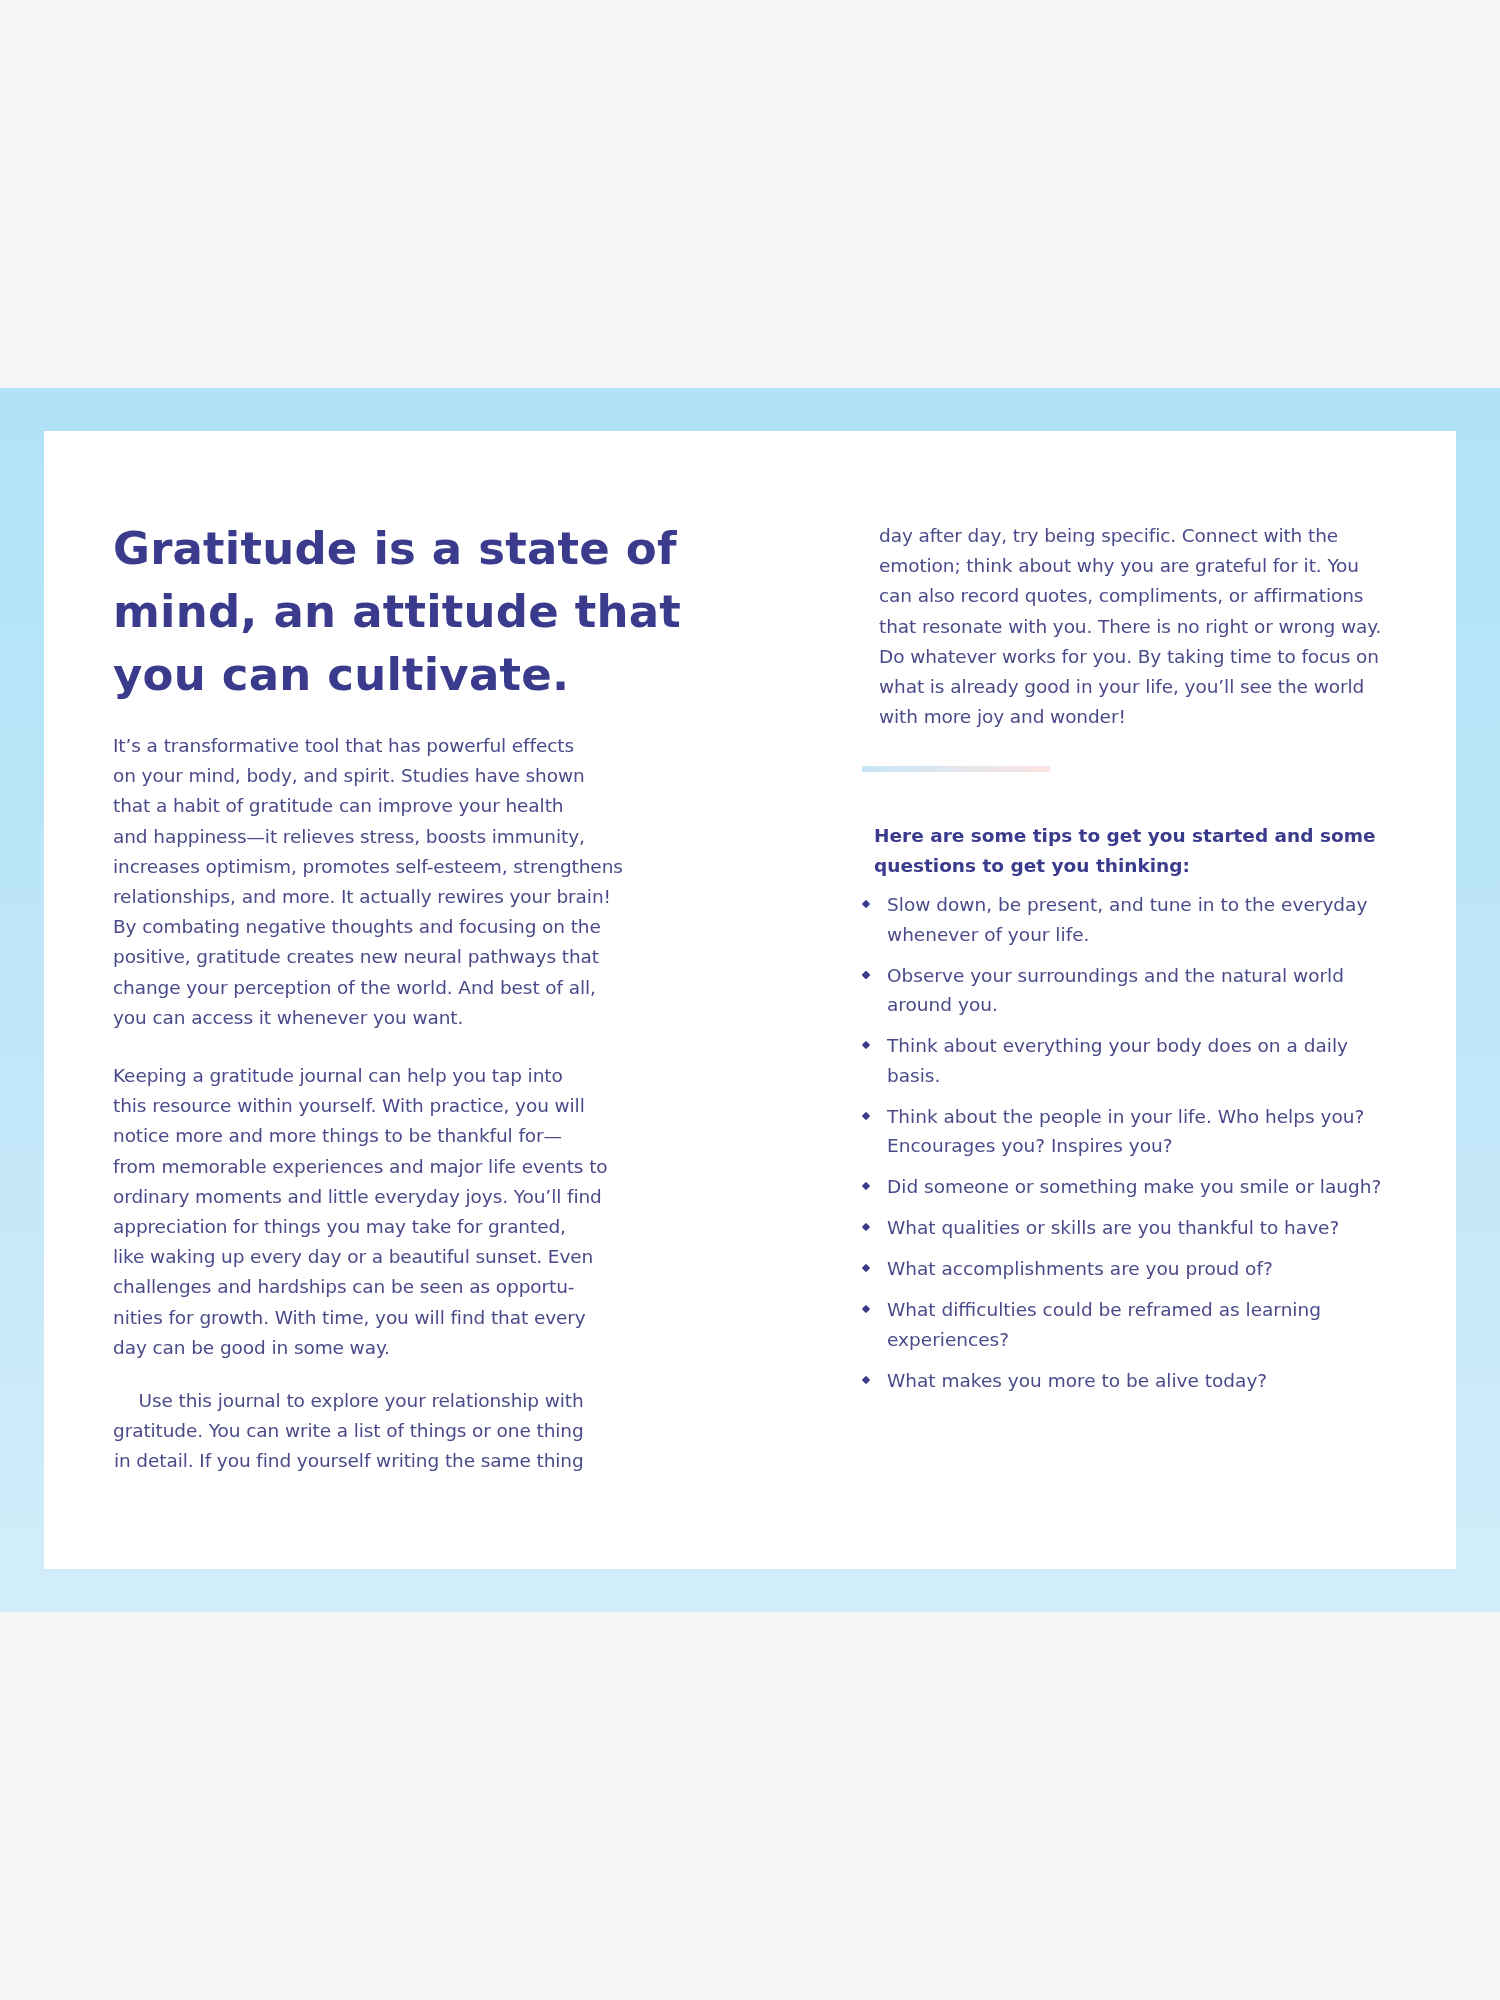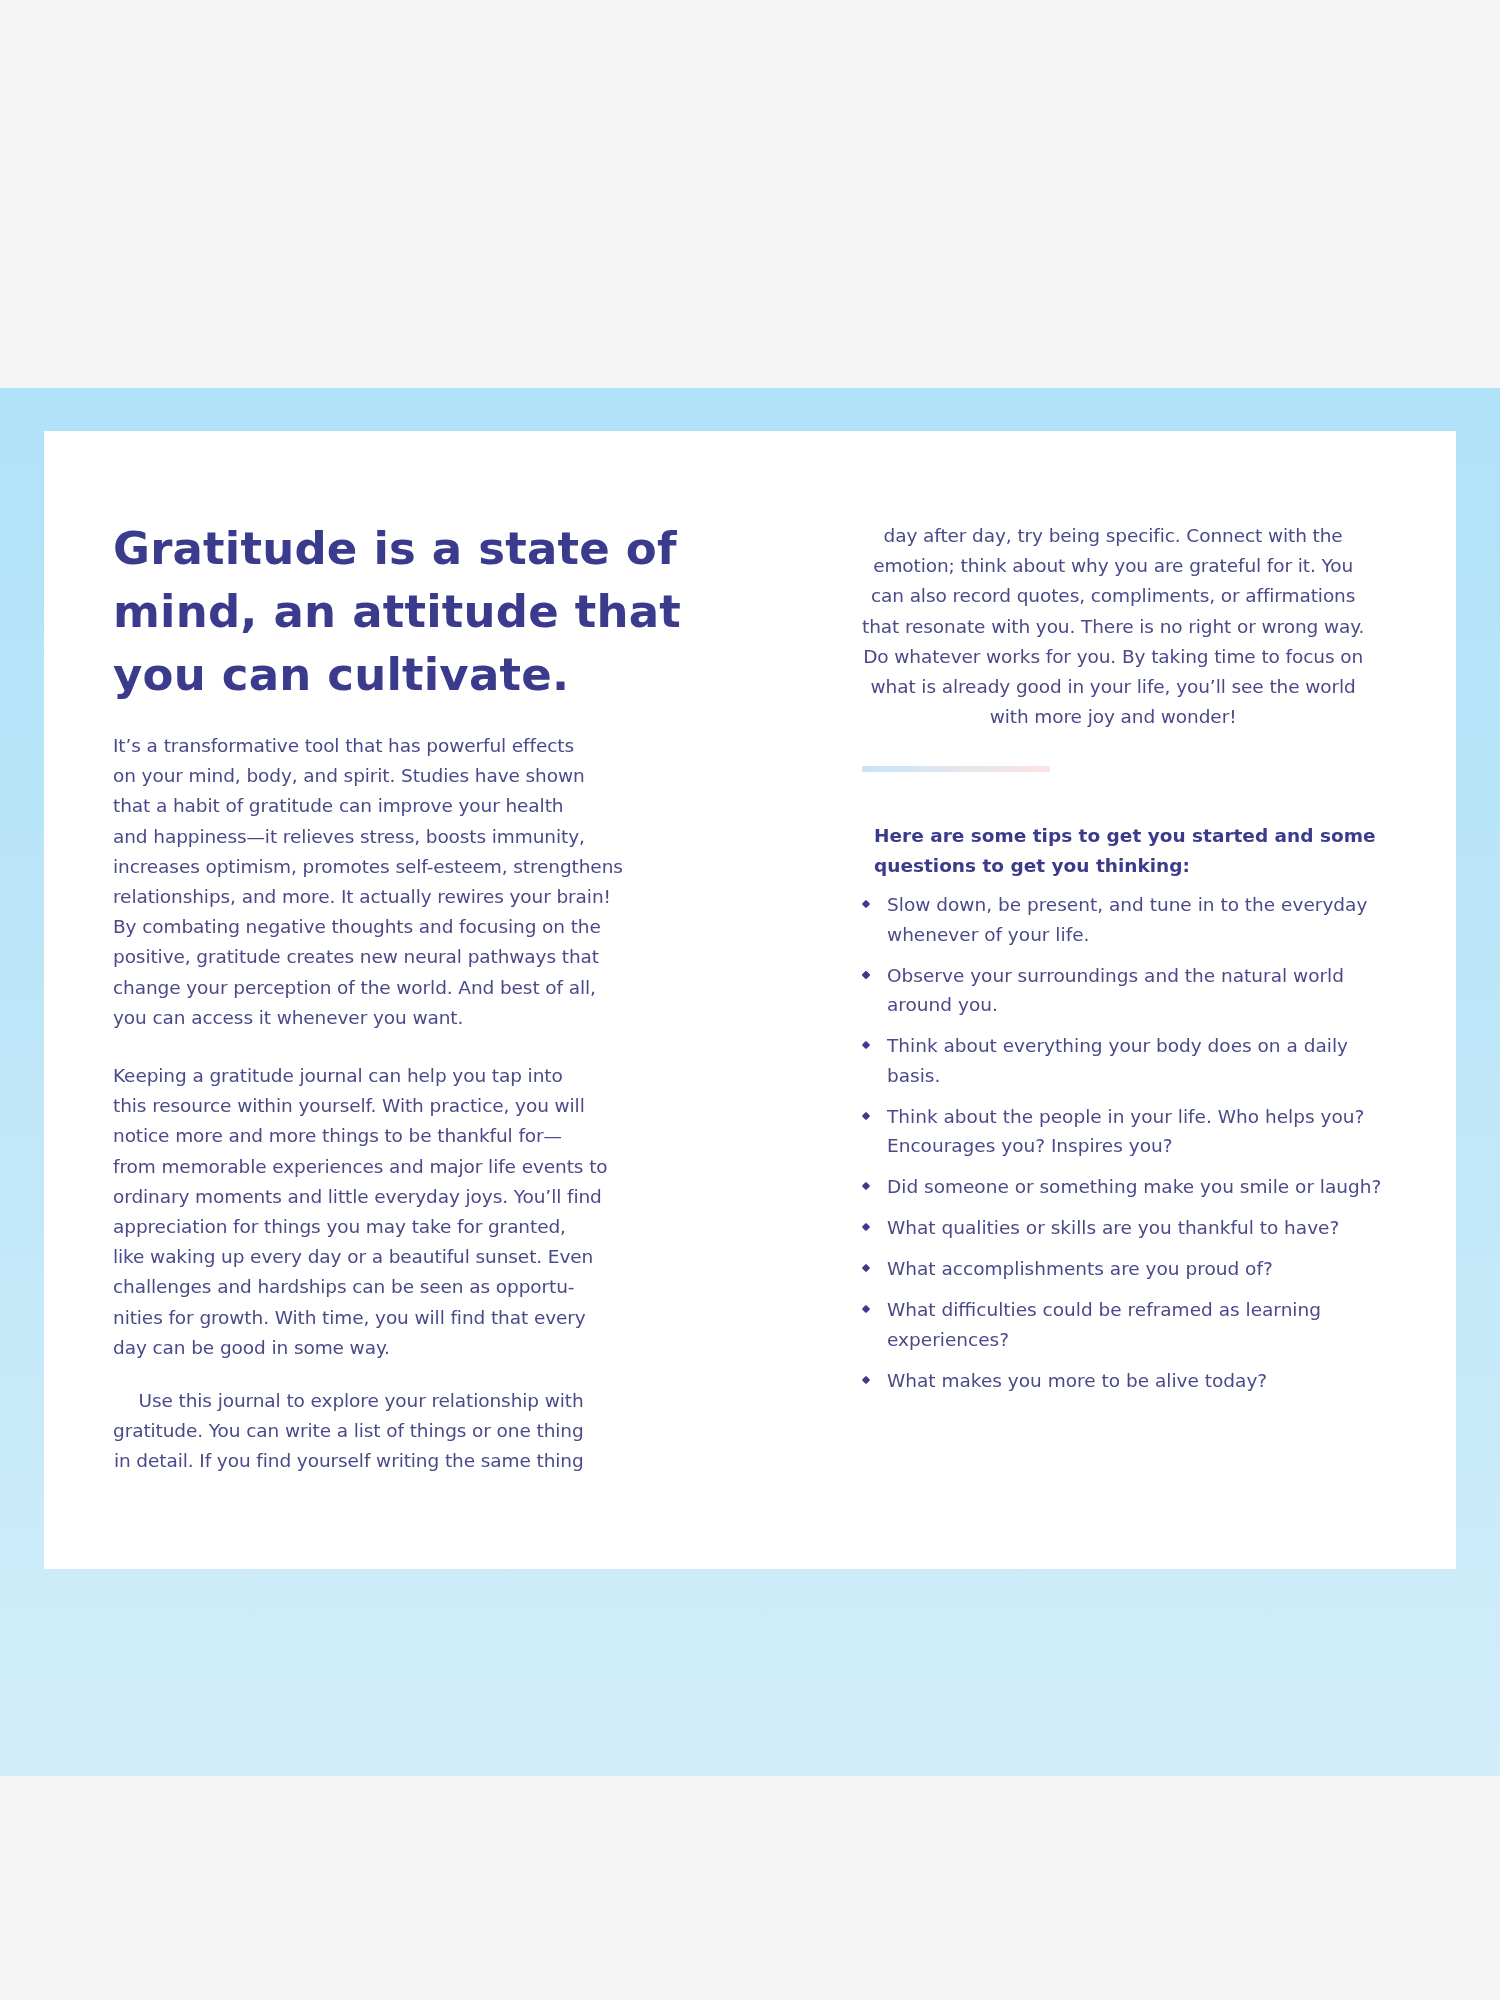--- a/index.html
+++ b/index.html
@@ -12,21 +12,21 @@
       background: #f5f5f5;
       position: relative;
       overflow: hidden;
       font-family: "DejaVu Sans", "Liberation Sans", sans-serif;
     }
     .spread-frame {
       position: absolute;
       left: 0;
       top: 388px;
       width: 1500px;
-      height: 1388px;
+      height: 1224px;
       background: linear-gradient(to bottom, #b0e2f8 0%, #bde6f8 45%, #d2edfa 100%);
     }
     .page {
       position: absolute;
       left: 44px;
       top: 43px;
       width: 1412px;
       height: 1138px;
       background: #ffffff;
     }
@@ -59,21 +59,21 @@
       margin: 0;
       font-size: 18.5px;
       line-height: 30.2px;
       color: #4a4a8a;
       white-space: pre-line;
       letter-spacing: -0.1px;
     }
     .para-1 { position: absolute; left: 0; top: 300px; }
     .para-2 { position: absolute; left: 0; top: 630px; }
     .para-3 { position: absolute; left: 0; top: 955px; text-align: right; }
-    .para-cont { position: absolute; left: 0; top: 90px; text-align: center; }
+    .para-cont { position: absolute; left: 17px; top: 90px; }
 
     .divider {
       position: absolute;
       left: 0;
       top: 335px;
       width: 188px;
       height: 6px;
       background: linear-gradient(to right, #c6e5f6 0%, #e6e6ec 55%, #fbe3e1 100%);
       border-radius: 1px;
     }

